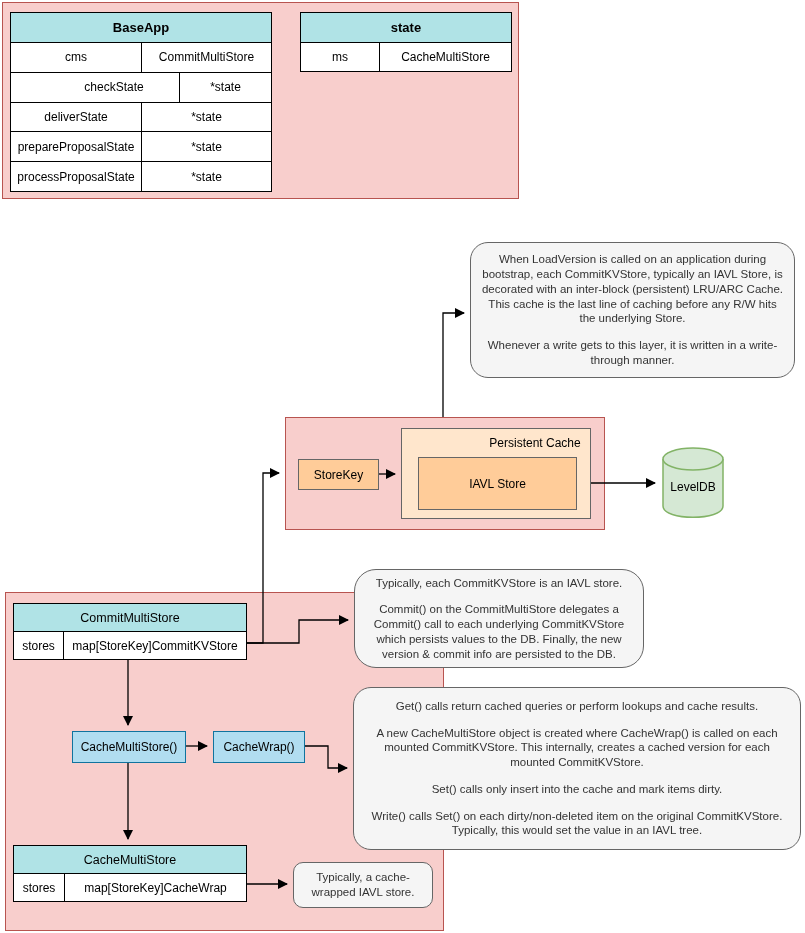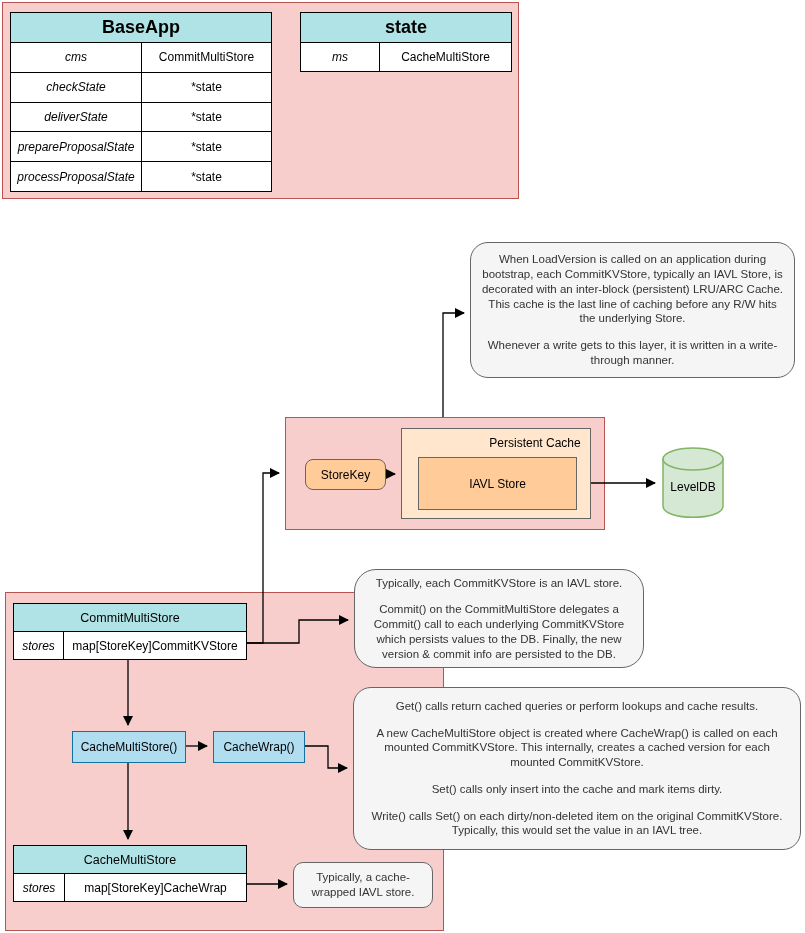--- a/index.html
+++ b/index.html
@@ -4,24 +4,24 @@
 <style>
   html,body{margin:0;padding:0;background:#ffffff;}
   #page{position:relative;width:805px;height:933px;background:#ffffff;overflow:hidden;
         font-family:"Liberation Sans",sans-serif;color:#000;}
 
   .pink{position:absolute;background:#f8cecc;border:1px solid #b85450;}
 
   
   .uml{position:absolute;background:#ffffff;border:1px solid #000;display:flex;flex-direction:column;font-size:12px;}
   .uml .hdr{background:#b0e3e6;border-bottom:1px solid #000;display:flex;align-items:center;justify-content:center;}
-  .uml .hdr.bold{font-weight:bold;font-size:18px;}
+  .uml .hdr.bold{font-weight:bold;font-size:13px;}
   .uml .row{display:flex;flex:1;border-bottom:1px solid #000;}
   .uml .row:last-child{border-bottom:none;}
-  .uml .c1{display:flex;align-items:center;justify-content:center;border-right:1px solid #000;font-style:italic;}
+  .uml .c1{display:flex;align-items:center;justify-content:center;border-right:1px solid #000;}
   .uml .c2{flex:1;display:flex;align-items:center;justify-content:center;}
 
   
   .obox{position:absolute;display:flex;align-items:center;justify-content:center;
         font-size:12px;border:1px solid #666;}
   .fill-orange{background:#ffcc99;}
   .fill-lorange{background:#ffe6cc;}
   .bbox{position:absolute;display:flex;align-items:center;justify-content:center;
         font-size:12px;background:#b1ddf0;border:1px solid #10739e;}
 
@@ -68,21 +68,21 @@
     </g>
   </svg>
 
   <div class="uml" style="left:10px;top:12px;width:260px;height:178px;">
     <div class="hdr bold" style="height:29px;">BaseApp</div>
     <div class="row">
       <div class="c1" style="width:130px;">cms</div>
       <div class="c2">CommitMultiStore</div>
     </div>
     <div class="row">
-      <div class="c1" style="width:130px;">checkState</div>
+      <div class="c1" style="width:130px;padding-left:38px;">checkState</div>
       <div class="c2">*state</div>
     </div>
     <div class="row">
       <div class="c1" style="width:130px;">deliverState</div>
       <div class="c2">*state</div>
     </div>
     <div class="row">
       <div class="c1" style="width:130px;">prepareProposalState</div>
       <div class="c2">*state</div>
     </div>
@@ -96,21 +96,21 @@
     <div class="hdr bold" style="height:29px;">state</div>
     <div class="row">
       <div class="c1" style="width:78px;">ms</div>
       <div class="c2">CacheMultiStore</div>
     </div>
   </div>
 
   <div class="obox fill-lorange" style="left:401px;top:428px;width:188px;height:89px;"></div>
   <div class="lbl" style="left:401px;top:436px;width:188px;margin-left:40px;">Persistent Cache</div>
   <div class="obox fill-orange" style="left:418px;top:457px;width:157px;height:51px;text-align:center;">IAVL Store</div>
-  <div class="obox fill-orange" style="left:305px;top:459px;width:79px;height:29px;border-radius:8px;">StoreKey</div>
+  <div class="obox fill-orange" style="left:298px;top:459px;width:79px;height:29px;">StoreKey</div>
   <div class="lbl" style="left:659px;top:480px;width:68px;">LevelDB</div>
 
   <div class="note" style="left:470px;top:242px;width:325px;height:136px;border-radius:18px;">
     <p>When LoadVersion is called on an application during bootstrap, each CommitKVStore, typically an IAVL Store, is decorated with an inter-block (persistent) LRU/ARC Cache. This cache is the last line of caching before any R/W hits the underlying Store.</p>
     <p>Whenever a write gets to this layer, it is written in a write-through manner.</p>
   </div>
 
   <div class="note" style="left:354px;top:569px;width:290px;height:99px;border-radius:22px;">
     <p>Typically, each CommitKVStore is an IAVL store.</p>
     <p>Commit() on the CommitMultiStore delegates a Commit() call to each underlying CommitKVStore which persists values to the DB. Finally, the new version &amp; commit info are persisted to the DB.</p>

